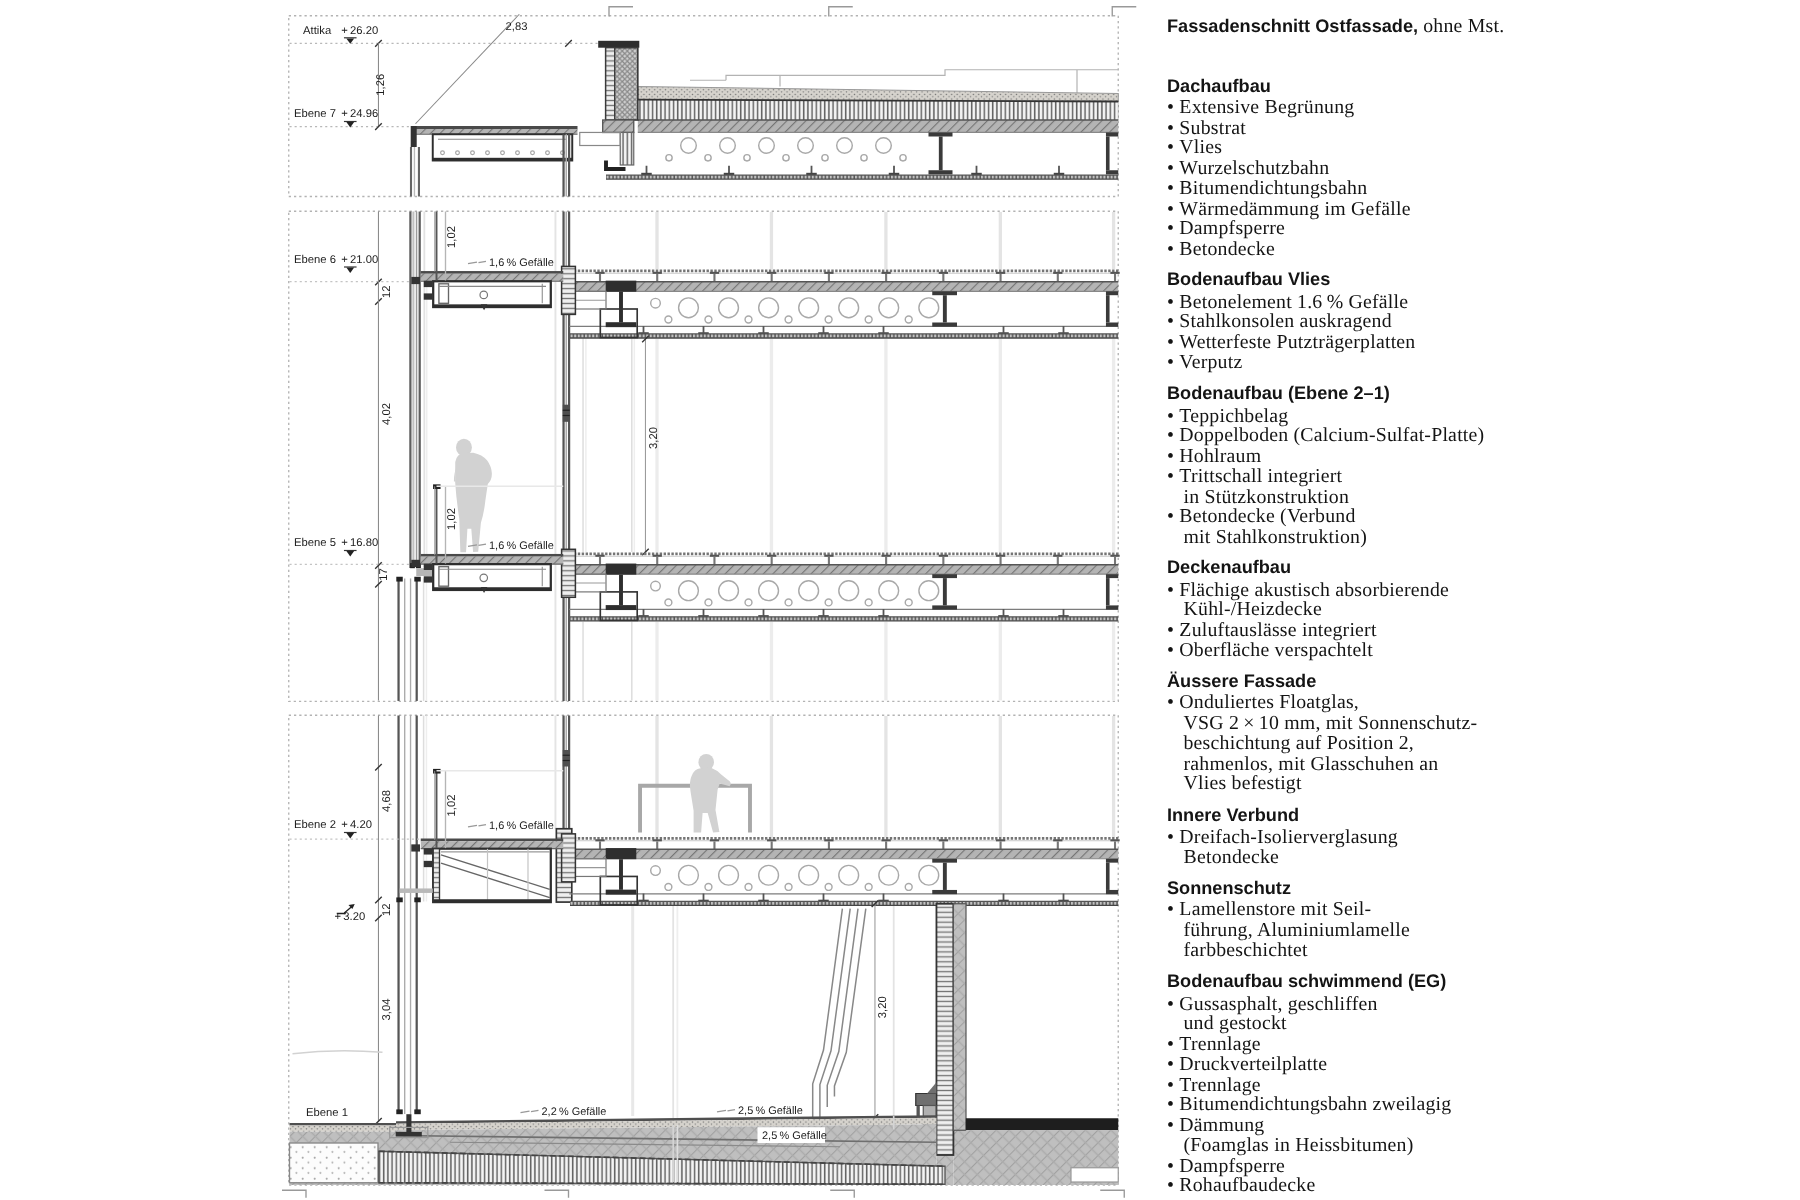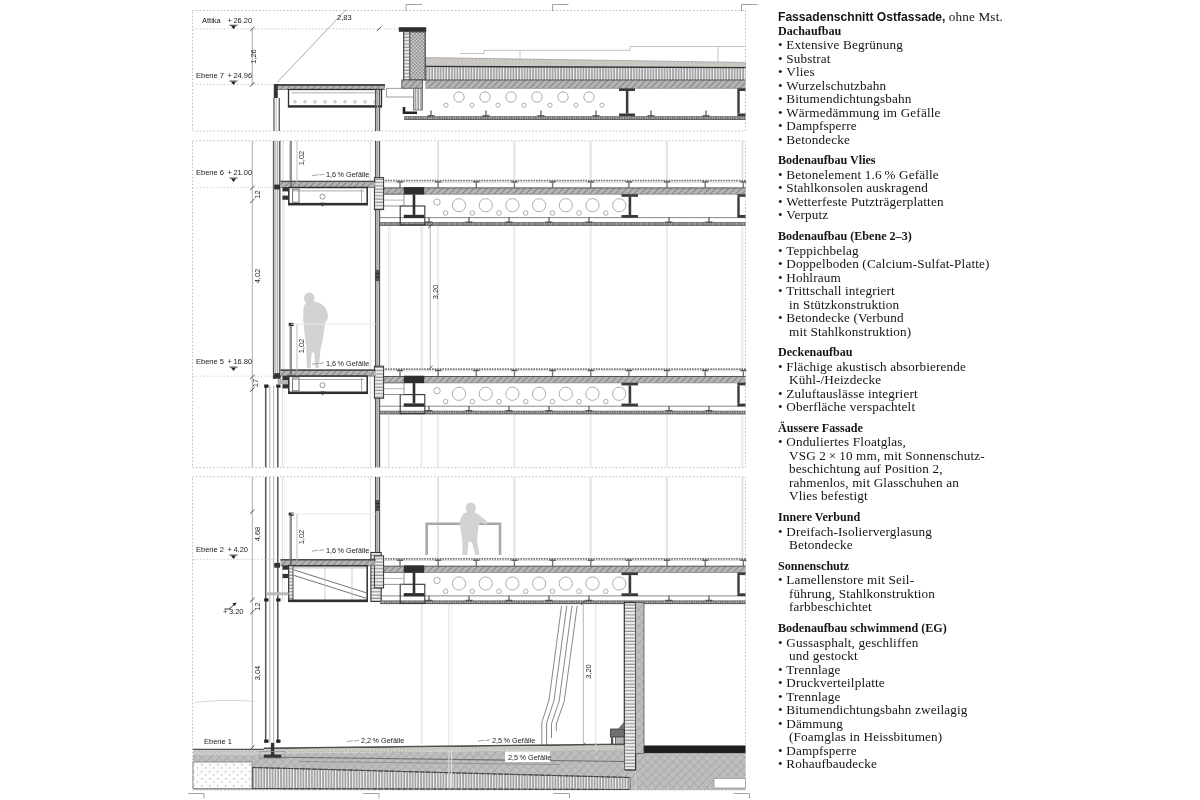--- a/index.html
+++ b/index.html
@@ -1,19 +1,19 @@
 <!DOCTYPE html>
 <html><head><meta charset="utf-8"><title>Fassadenschnitt</title>
 <style>
 html,body{margin:0;padding:0;background:#fff;width:1200px;height:800px;overflow:hidden}
 #page{position:relative;width:1200px;height:800px;background:#fff}
 #draw{position:absolute;left:0;top:0}
 .notes{position:absolute;left:778px;top:10.2px;width:250px;font-family:"Liberation Serif",serif;font-size:13.2px;line-height:13.5px;letter-spacing:0.15px;color:#141414}
-.notes h3{font-family:Liberation Serif, serif;font-weight:bold;font-size:12.1px;margin:8.2px 0 0 0;line-height:13.5px;letter-spacing:0}
-.notes .ti{margin-bottom:0}
+.notes h3{font-family:Liberation Sans, sans-serif;font-weight:bold;font-size:12.1px;margin:8.2px 0 0 0;line-height:13.5px;letter-spacing:0}
+.notes .ti{margin-bottom:26px}
 .notes .ti b{font-family:"Liberation Sans",sans-serif;font-size:12.1px;letter-spacing:0}
 .notes div.li{padding-left:11px;text-indent:-11px}
 .notes div.cont{padding-left:11px}
 </style></head><body>
 <div id="page">
 
 <svg id="draw" width="1200" height="800" viewBox="0 0 1200 800" xmlns="http://www.w3.org/2000/svg">
 <defs>
 <pattern id="hconc" width="4.5" height="4.5" patternUnits="userSpaceOnUse" patternTransform="rotate(45)">
           <rect width="4.5" height="4.5" fill="#b4b4b4"></rect>
@@ -876,21 +876,21 @@
 <div class="li">•&nbsp;Wurzelschutzbahn</div>
 <div class="li">•&nbsp;Bitumendichtungsbahn</div>
 <div class="li">•&nbsp;Wärmedämmung im Gefälle</div>
 <div class="li">•&nbsp;Dampfsperre</div>
 <div class="li">•&nbsp;Betondecke</div>
 <h3>Bodenaufbau Vlies</h3>
 <div class="li">•&nbsp;Betonelement 1.6 % Gefälle</div>
 <div class="li">•&nbsp;Stahlkonsolen auskragend</div>
 <div class="li">•&nbsp;Wetterfeste Putzträgerplatten</div>
 <div class="li">•&nbsp;Verputz</div>
-<h3>Bodenaufbau (Ebene 2–3)</h3>
+<h3>Bodenaufbau (Ebene 2–1)</h3>
 <div class="li">•&nbsp;Teppichbelag</div>
 <div class="li">•&nbsp;Doppelboden (Calcium-Sulfat-Platte)</div>
 <div class="li">•&nbsp;Hohlraum</div>
 <div class="li">•&nbsp;Trittschall integriert</div>
 <div class="cont">in Stützkonstruktion</div>
 <div class="li">•&nbsp;Betondecke (Verbund</div>
 <div class="cont">mit Stahlkonstruktion)</div>
 <h3>Deckenaufbau</h3>
 <div class="li">•&nbsp;Flächige akustisch absorbierende</div>
 <div class="cont">Kühl-/Heizdecke</div>
@@ -900,21 +900,21 @@
 <div class="li">•&nbsp;Onduliertes Floatglas,</div>
 <div class="cont">VSG 2 × 10 mm, mit Sonnenschutz-</div>
 <div class="cont">beschichtung auf Position 2,</div>
 <div class="cont">rahmenlos, mit Glasschuhen an</div>
 <div class="cont">Vlies befestigt</div>
 <h3>Innere Verbund</h3>
 <div class="li">•&nbsp;Dreifach-Isolierverglasung</div>
 <div class="cont">Betondecke</div>
 <h3>Sonnenschutz</h3>
 <div class="li">•&nbsp;Lamellenstore mit Seil-</div>
-<div class="cont">führung, Stahlkonstruktion</div>
+<div class="cont">führung, Aluminiumlamelle</div>
 <div class="cont">farbbeschichtet</div>
 <h3>Bodenaufbau schwimmend (EG)</h3>
 <div class="li">•&nbsp;Gussasphalt, geschliffen</div>
 <div class="cont">und gestockt</div>
 <div class="li">•&nbsp;Trennlage</div>
 <div class="li">•&nbsp;Druckverteilplatte</div>
 <div class="li">•&nbsp;Trennlage</div>
 <div class="li">•&nbsp;Bitumendichtungsbahn zweilagig</div>
 <div class="li">•&nbsp;Dämmung</div>
 <div class="cont">(Foamglas in Heissbitumen)</div>

